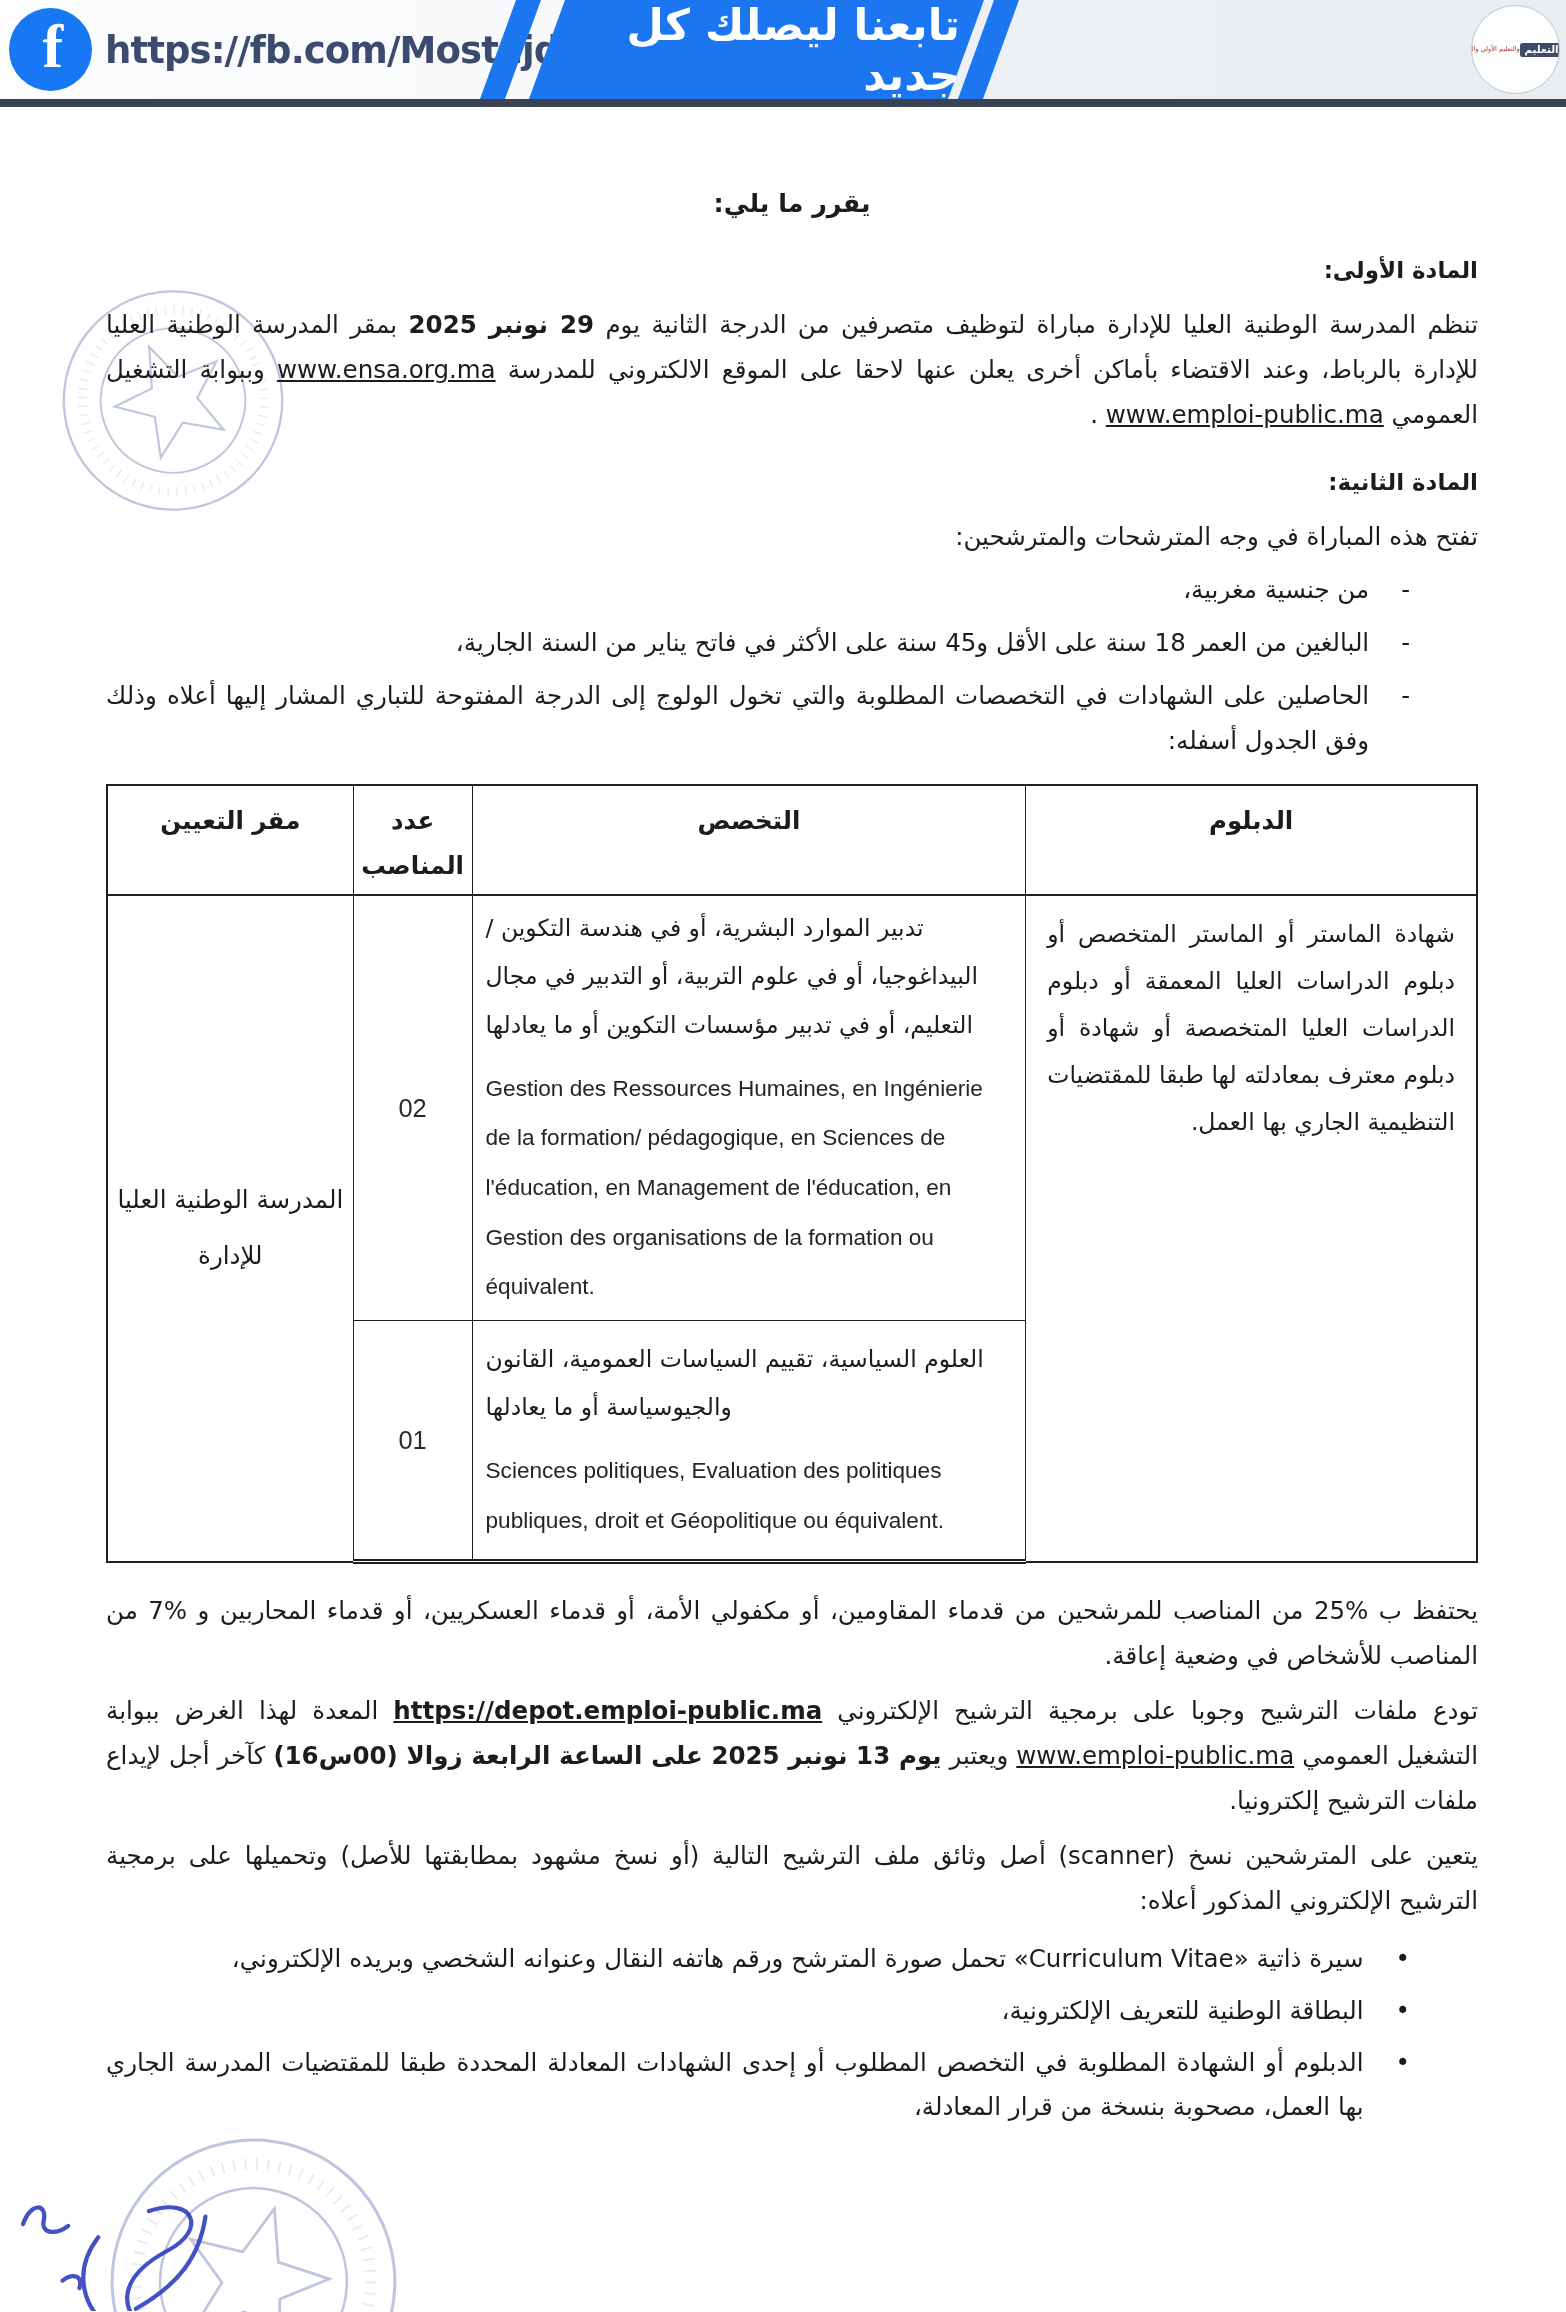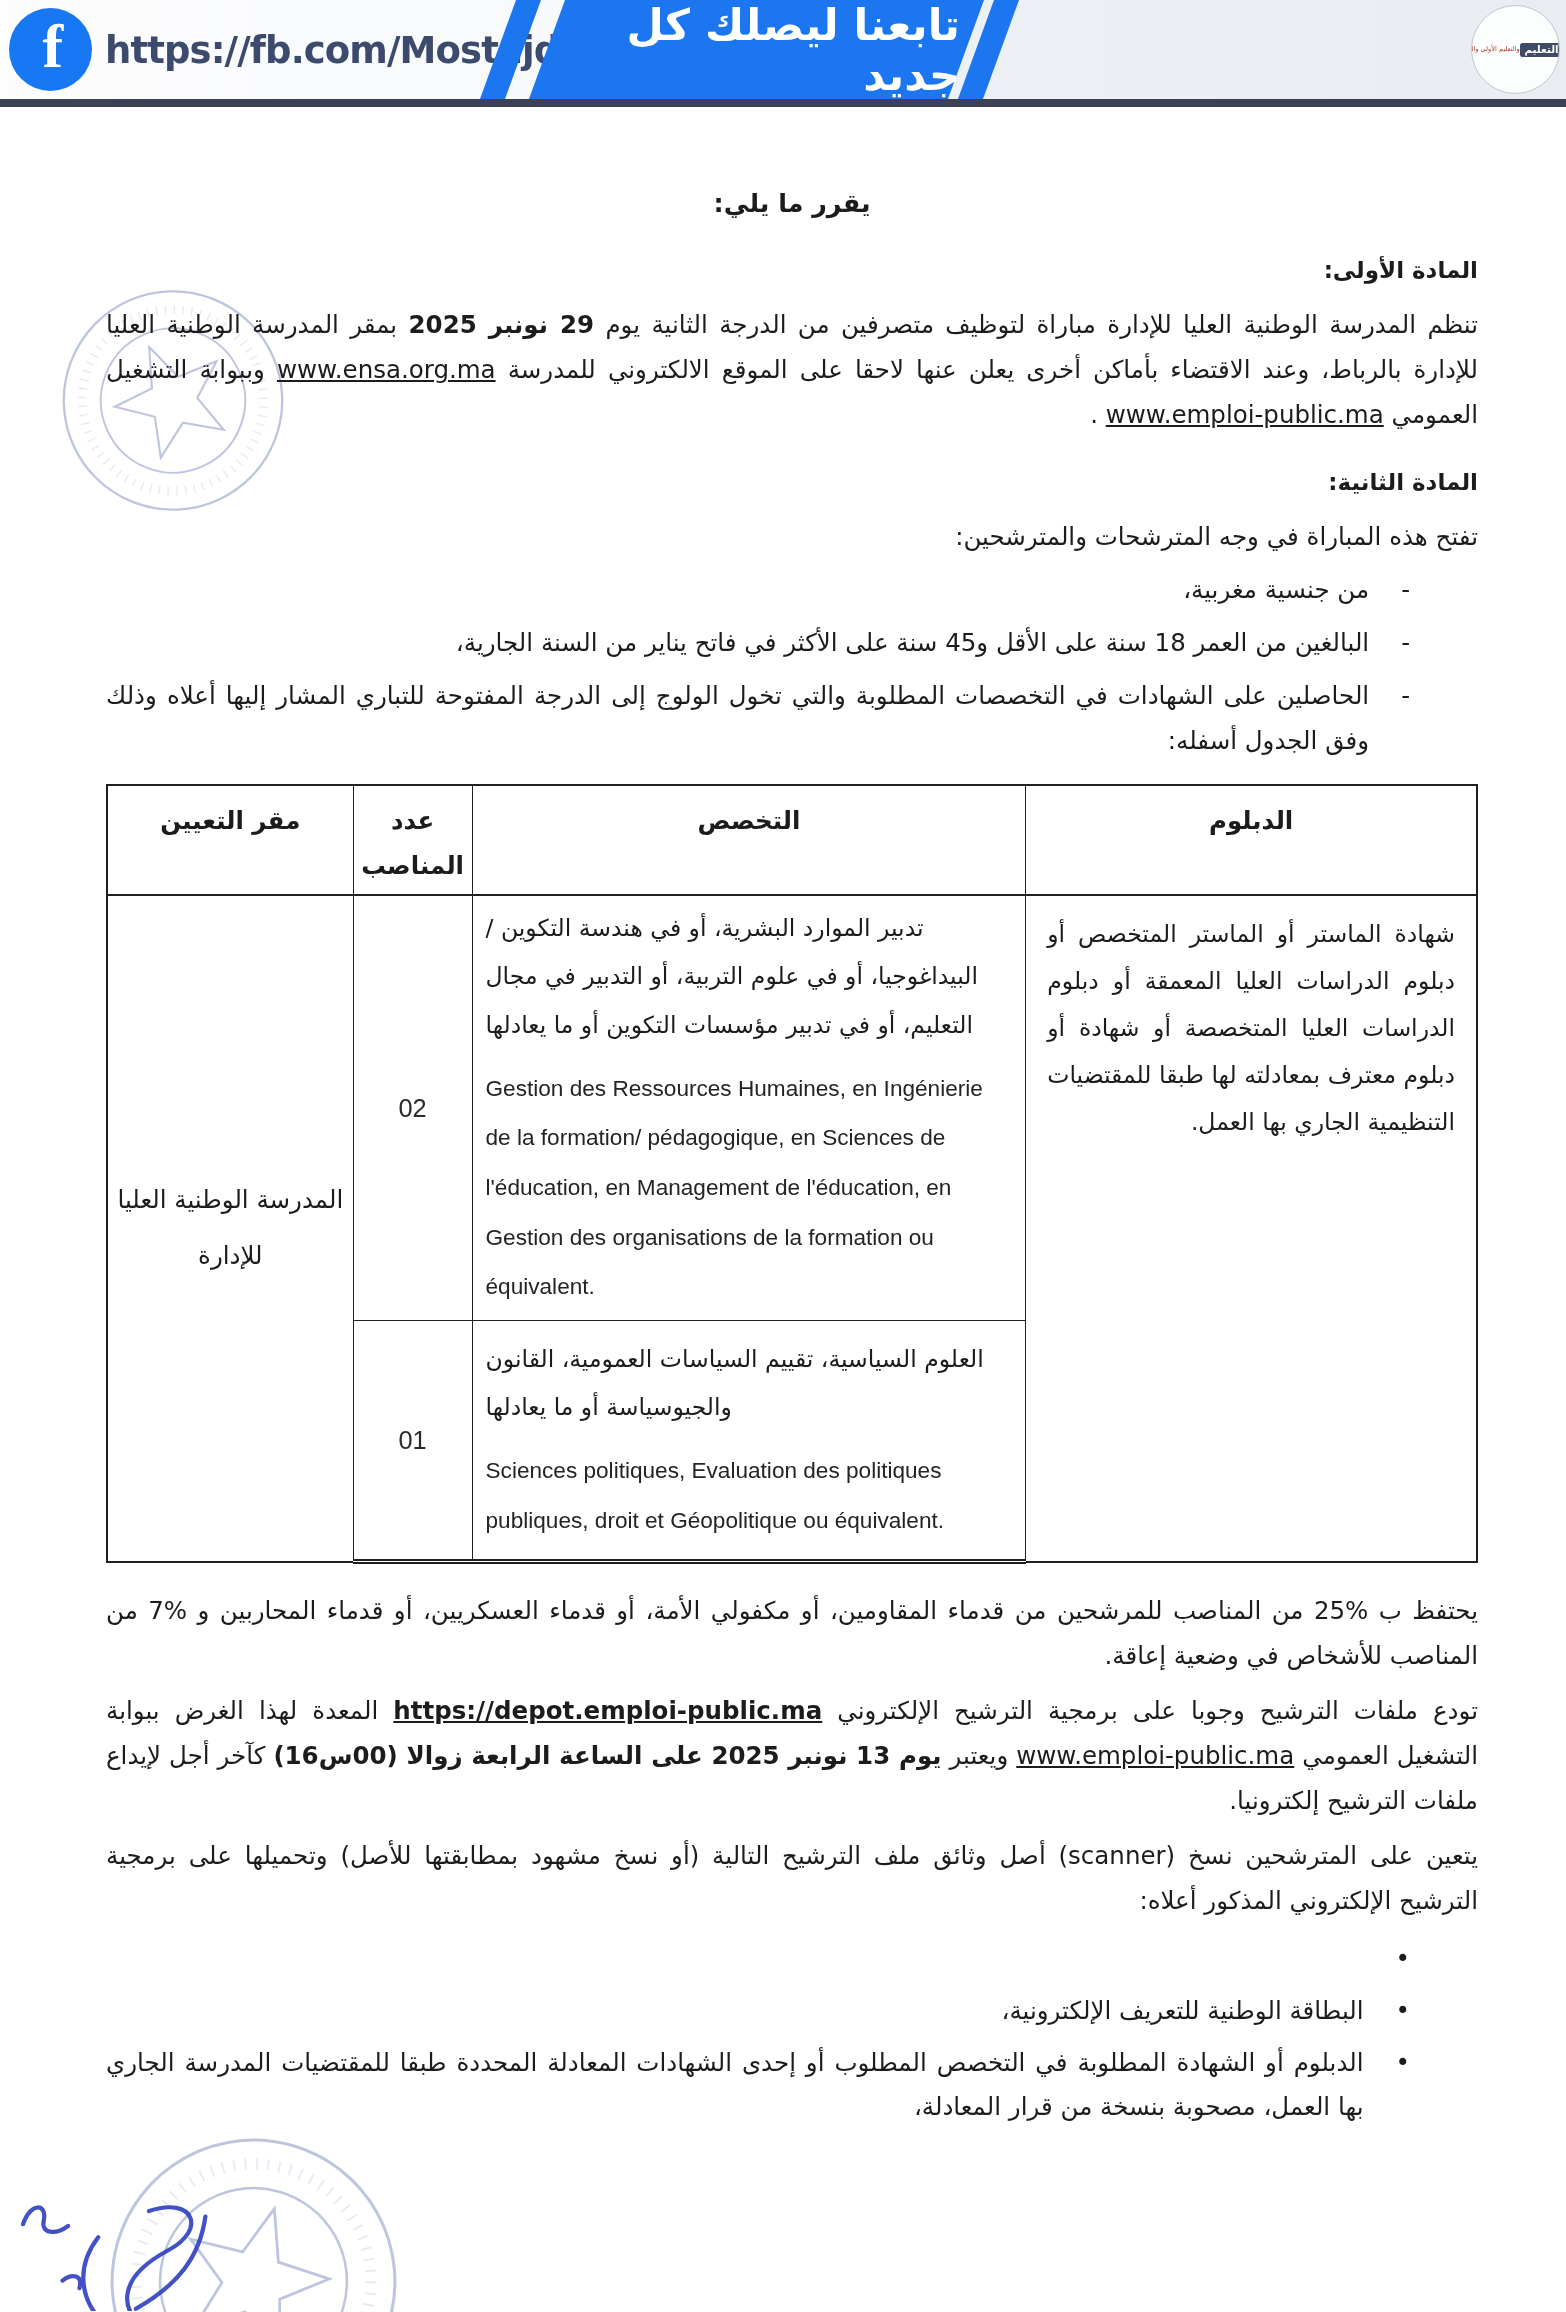--- a/index.html
+++ b/index.html
@@ -170,20 +170,21 @@
 
     <p class="para" style="margin-top:24.5px">يحتفظ ب %25 من المناصب للمرشحين من قدماء المقاومين، أو مكفولي الأمة، أو قدماء العسكريين، أو قدماء المحاربين و %7 من المناصب للأشخاص في وضعية إعاقة.</p>
 
     <p class="para"><span>تودع ملفات الترشيح وجوبا على برمجية الترشيح الإلكتروني </span><span class="lnk b">https://depot.emploi-public.ma</span><span> المعدة لهذا الغرض ببوابة التشغيل العمومي </span><span class="lnk">www.emploi-public.ma</span><span> ويعتبر </span><span class="b">يوم 13 نونبر 2025 على الساعة الرابعة زوالا </span><span class="b ltr-time">(16س00)</span><span> كآخر أجل لإيداع ملفات الترشيح إلكترونيا.</span></p>
 
     <p class="para">يتعين على المترشحين نسخ (scanner) أصل وثائق ملف الترشيح التالية (أو نسخ مشهود بمطابقتها للأصل) وتحميلها على برمجية الترشيح الإلكتروني المذكور أعلاه:</p>
 
     <div class="bullets dot-list">
       <div class="bullet-row" style="margin-top:13px">
         <span class="marker">•</span>
+        <span class="txt">سيرة ذاتية «Curriculum Vitae» تحمل صورة المترشح ورقم هاتفه النقال وعنوانه الشخصي وبريده الإلكتروني،</span>
       </div>
       <div class="bullet-row">
         <span class="marker">•</span>
         <span class="txt">البطاقة الوطنية للتعريف الإلكترونية،</span>
       </div>
       <div class="bullet-row">
         <span class="marker">•</span>
         <span class="txt">الدبلوم أو الشهادة المطلوبة في التخصص المطلوب أو إحدى الشهادات المعادلة المحددة طبقا للمقتضيات المدرسة الجاري بها العمل، مصحوبة بنسخة من قرار المعادلة،</span>
       </div>
     </div>

